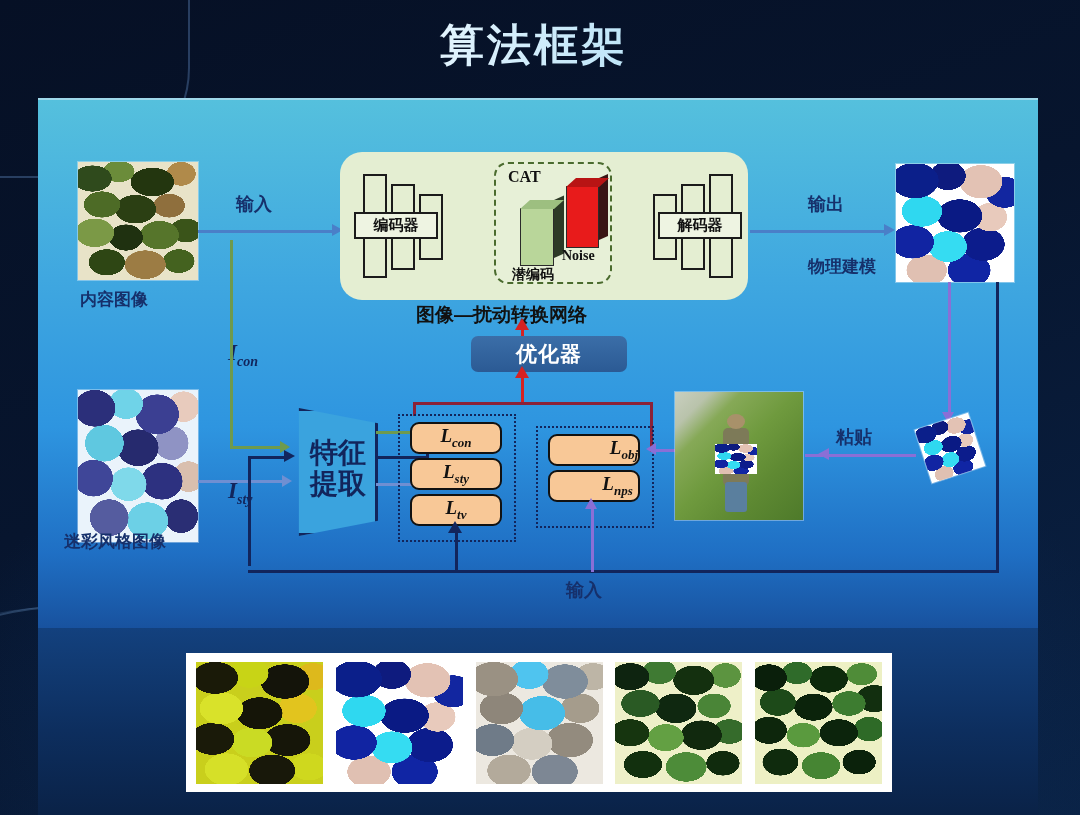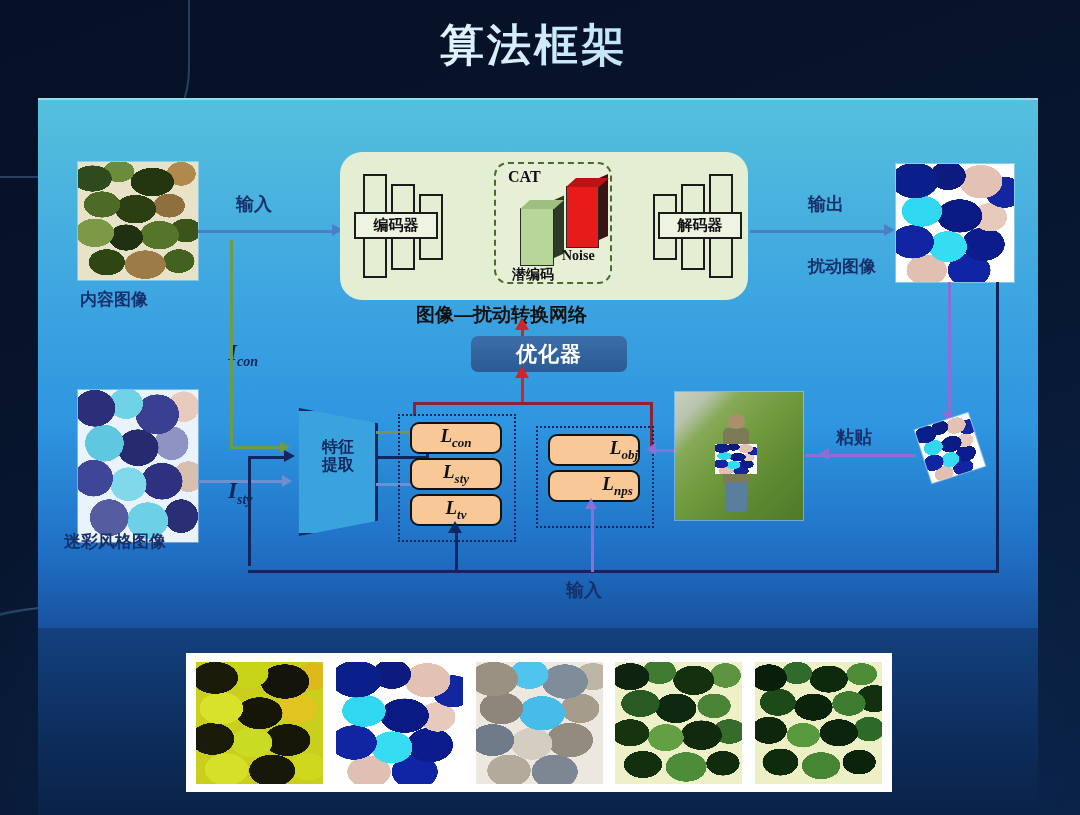--- a/index.html
+++ b/index.html
@@ -240,21 +240,21 @@
   }
 
   
   .trap {
     position: absolute;
     background: #3aa3de;
     border: 3px solid #12255c;
     clip-path: polygon(14% 0%, 100% 12%, 100% 88%, 14% 100%);
   }
   .trap-lbl {
-    position:absolute; text-align:center; font-size:16px; font-weight:bold;
+    position:absolute; text-align:center; font-size:28px; font-weight:bold;
     color:#12255c; line-height:1.1;
   }
 
   
   .ln { position: absolute; }
   .arrowhead { position: absolute; width:0; height:0; }
 
   
   .gallery {
     position: absolute; left: 186px; top: 653px;
@@ -404,21 +404,21 @@
       <div class="abs" style="left:52px; top:22px; width:18px; height:15px; background:#a8916a; border-radius:50%;"></div>
       <div class="abs camo-blue2" style="left:40px; top:52px; width:42px; height:30px;"></div>
       <div class="abs" style="left:50px; top:90px; width:22px; height:30px; background:#5a7f9e; border-radius:3px;"></div>
     </div>
 
     <div class="lbl cn" style="left:770px; top:92px; font-size:18px;">输出</div>
     <div class="ln" style="left:712px; top:130px; width:136px; height:2.5px; background:#4a7fc8;"></div>
     <div class="arrowhead" style="left:846px; top:124px; border-left:11px solid #4a7fc8; border-top:6.5px solid transparent; border-bottom:6.5px solid transparent;"></div>
 
     <div class="img camo-blue2" style="left:858px; top:64px; width:118px; height:118px;"></div>
-    <div class="lbl cn" style="left:770px; top:155px; font-size:17px;">扰动图像</div>
+    <div class="lbl cn" style="left:770px; top:155px; font-size:17px;">物理建模</div>
 
 
     <div class="ln" style="left:910px; top:182px; width:2.5px; height:132px; background:#8a6fd6;"></div>
     <div class="arrowhead" style="left:904px; top:312px; border-top:11px solid #8a6fd6; border-left:6.5px solid transparent; border-right:6.5px solid transparent;"></div>
 
     <div class="ln" style="left:958px; top:182px; width:3px; height:290px; background:#12255c;"></div>
 
     <div class="abs" style="left:884px; top:320px; width:56px; height:56px; transform:rotate(-18deg);">
       <div class="img camo-blue2" style="left:0; top:0; width:56px; height:56px;"></div>
     </div>

